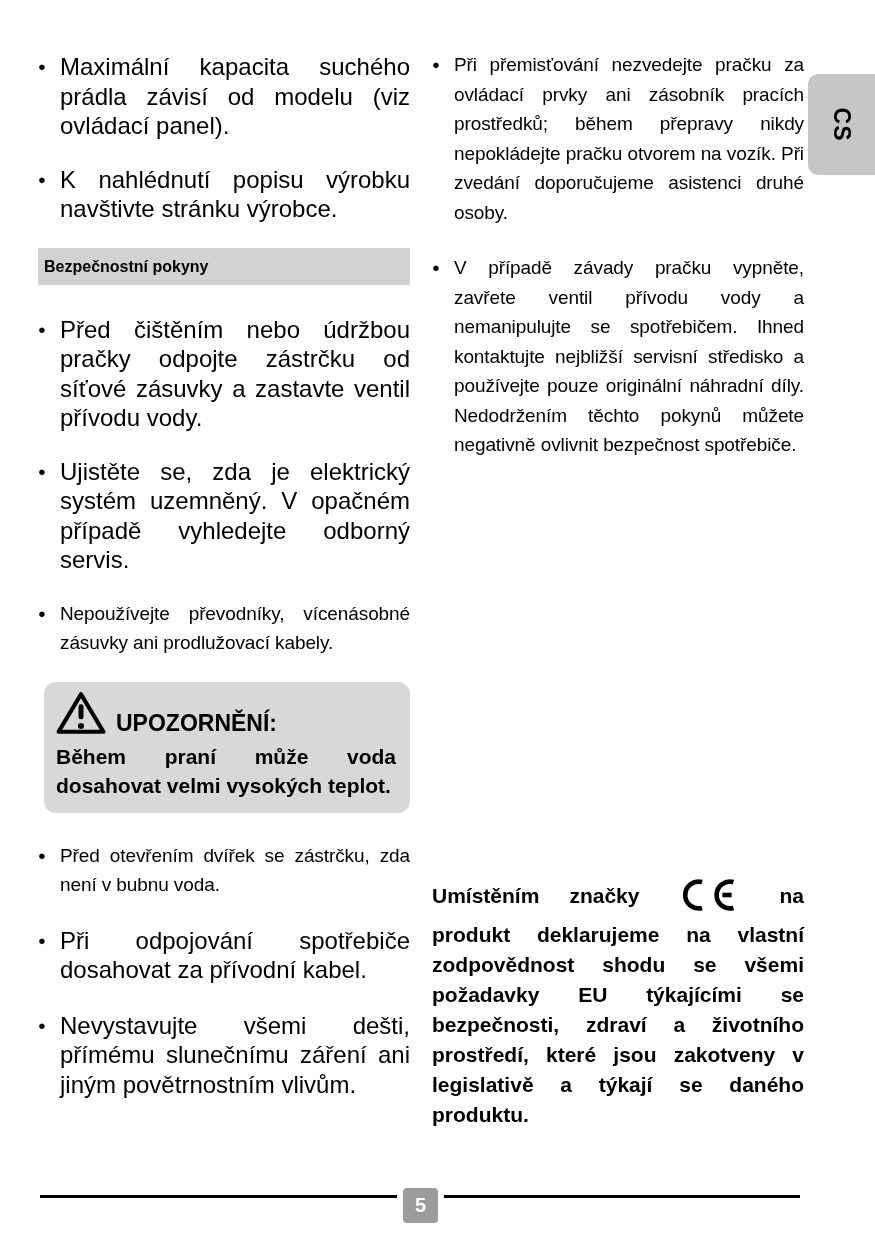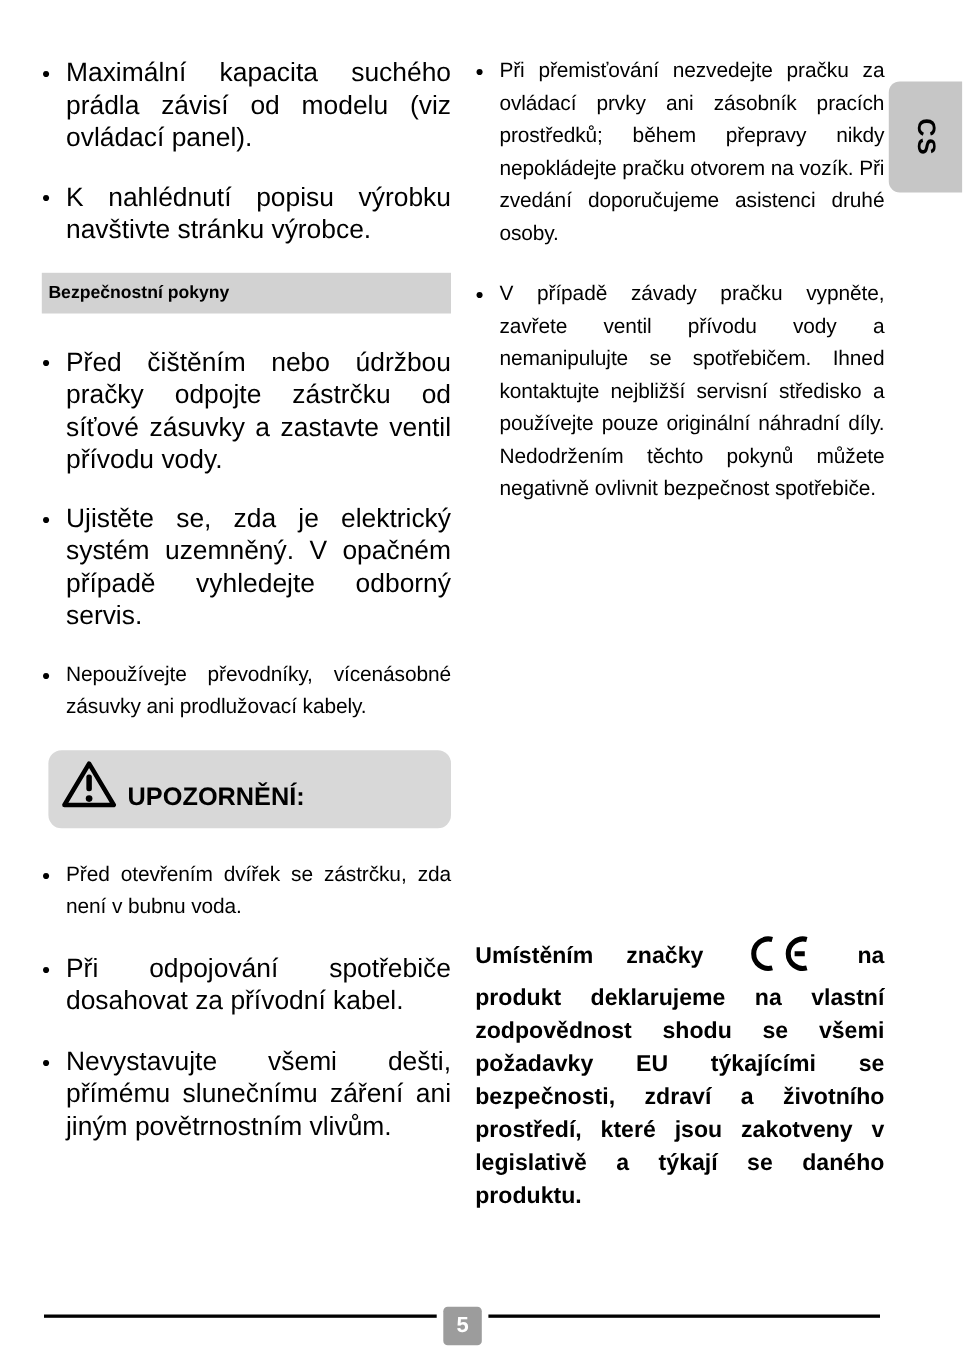--- a/index.html
+++ b/index.html
@@ -61,21 +61,21 @@
     font-weight: bold;
     font-size: 21px;
     line-height: 29.5px;
     text-align: justify;
     margin-top: 2px;
   }
 
   .ce-paragraph {
     position: absolute;
     left: 432px;
-    top: 850px;
+    top: 878px;
     width: 372px;
     font-weight: bold;
     font-size: 21px;
     line-height: 30px;
     text-align: justify;
   }
   .ce-mark {
     display: inline-block;
     margin: 0 10px;
     vertical-align: -9px;
@@ -163,20 +163,21 @@
       <div class="warning-head">
         <span class="warn-icon">
           <svg viewBox="0 0 48 44" width="50" height="46" aria-hidden="true">
             <path d="M24 4 L45.5 40 H2.5 Z" fill="none" stroke="#000" stroke-width="4" stroke-linejoin="round"></path>
             <rect x="21.6" y="13.5" width="4.8" height="14.5" rx="2.2" fill="#000"></rect>
             <circle cx="24" cy="34.5" r="2.9" fill="#000"></circle>
           </svg>
         </span>
         <span class="warn-title">UPOZORNĚNÍ:</span>
       </div>
+      <div class="warn-body">Během praní může voda dosahovat velmi vysokých teplot.</div>
     </div>
 
     <div class="bullet-item tight condensed">
       <span class="dot">●</span>
       <span class="bt">Před otevřením dvířek se zástrčku, zda není v bubnu voda.</span>
     </div>
 
     <div class="bullet-item tight">
       <span class="dot">●</span>
       <span class="bt">Při odpojování spotřebiče dosahovat za přívodní kabel.</span>

